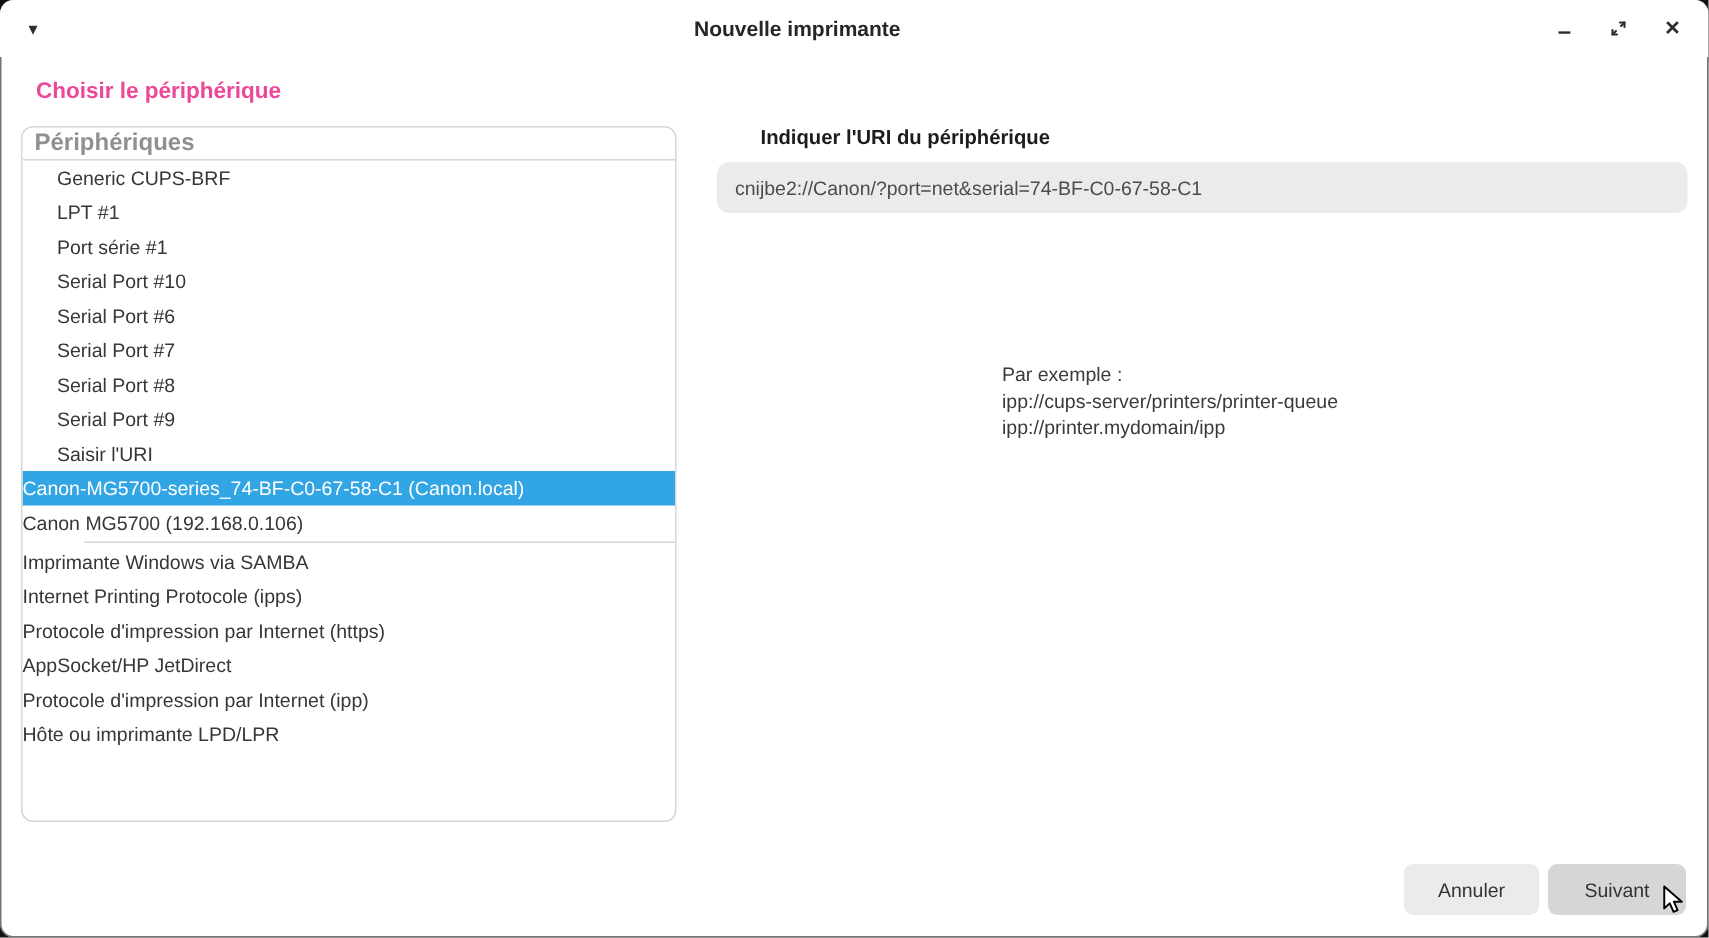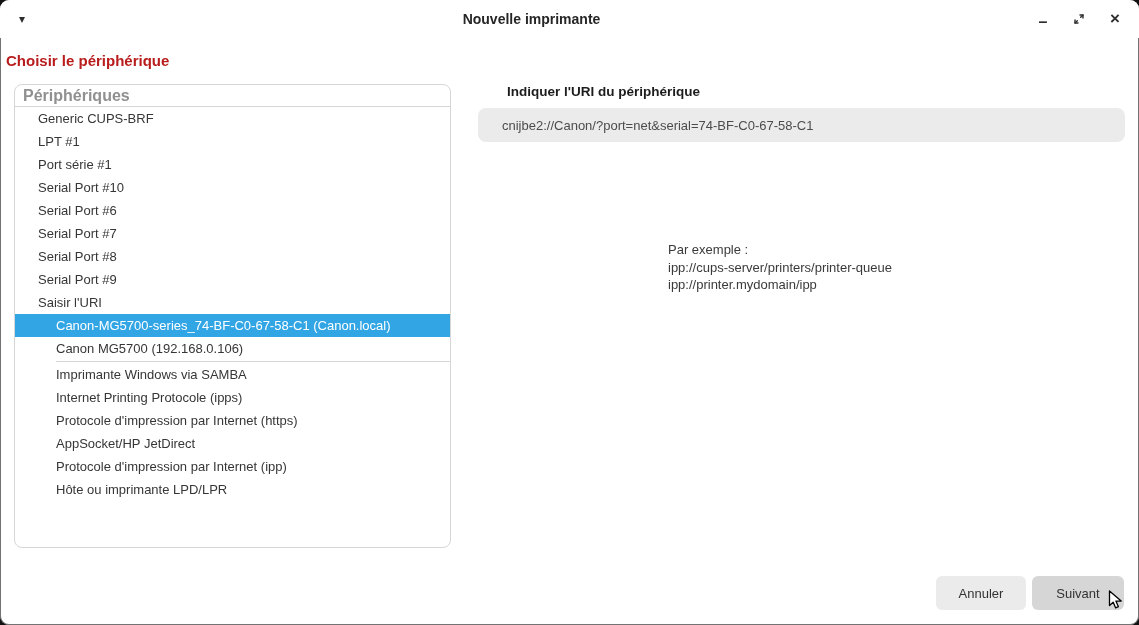--- a/index.html
+++ b/index.html
@@ -35,22 +35,22 @@
   .window-controls { position: absolute; right: 6px; top: 3px; display: flex; }
   .ctrl-btn {
     width: 36px; height: 32px;
     display: flex; align-items: center; justify-content: center;
     color: #2e2e2e; border-radius: 6px;
   }
   .ctrl-btn.minimize { font-size: 16px; font-weight: bold; padding-top: 6px; }
   .ctrl-btn.close { font-size: 17px; font-weight: bold; }
   
   .left-heading {
-    position: absolute; left: 6px; top: 52px;
-    font-size: 15px; font-weight: bold; color: #b91c1c;
+    position: absolute; left: 24px; top: 52px;
+    font-size: 15px; font-weight: bold; color: #ec4899;
   }
   .device-list {
     position: absolute; left: 14px; top: 84px;
     width: 437px; height: 464px;
     background: #fff;
     border: 1px solid var(--list_border);
     border-radius: 8px;
     overflow: hidden;
   }
   .list-header {
@@ -61,21 +61,21 @@
     border-bottom: 1px solid var(--list_border);
     white-space: nowrap;
   }
   .row {
     height: 23px; line-height: 23px;
     font-size: 13px; color: var(--item_text);
     white-space: nowrap; cursor: default;
   }
   .row.indent0 { padding-left: 6px; }
   .row.indent1 { padding-left: 23px; }
-  .row.indent2 { padding-left: 41px; }
+  .row.indent2 { }
   .row.selected { background: var(--selection_bg); color: var(--selection_text); }
   .expander {
     display: inline-block; width: 17px;
     font-size: 11px; color: #4a4a4a; vertical-align: top;
   }
   .row-sep { height: 3px; padding-top: 1px; }
   .row-sep::after {
     content: ""; display: block; height: 0;
     border-top: 1px solid var(--list_border);
     margin-left: 41px;
@@ -84,21 +84,21 @@
   .right-heading {
     position: absolute; left: 464px; top: 84px;
     font-size: 13.5px; font-weight: bold; color: #1c1c1c; padding-left: 43px;
   }
   .uri-input {
     position: absolute; left: 478px; top: 108px;
     width: 647px; height: 34px;
     background: var(--input_bg);
     border: none; outline: none;
     border-radius: 8px;
-    padding: 0 24px;
+    padding: 0 12px;
     font-family: "Liberation Sans", sans-serif;
     font-size: 13px; color: #4c4c4c;
   }
   .example-block {
     position: absolute; left: 668px; top: 241px;
     font-size: 13px; line-height: 17.5px; color: #3a3a3a;
   }
   
   .btn {
     position: absolute; top: 576px; height: 34px;

